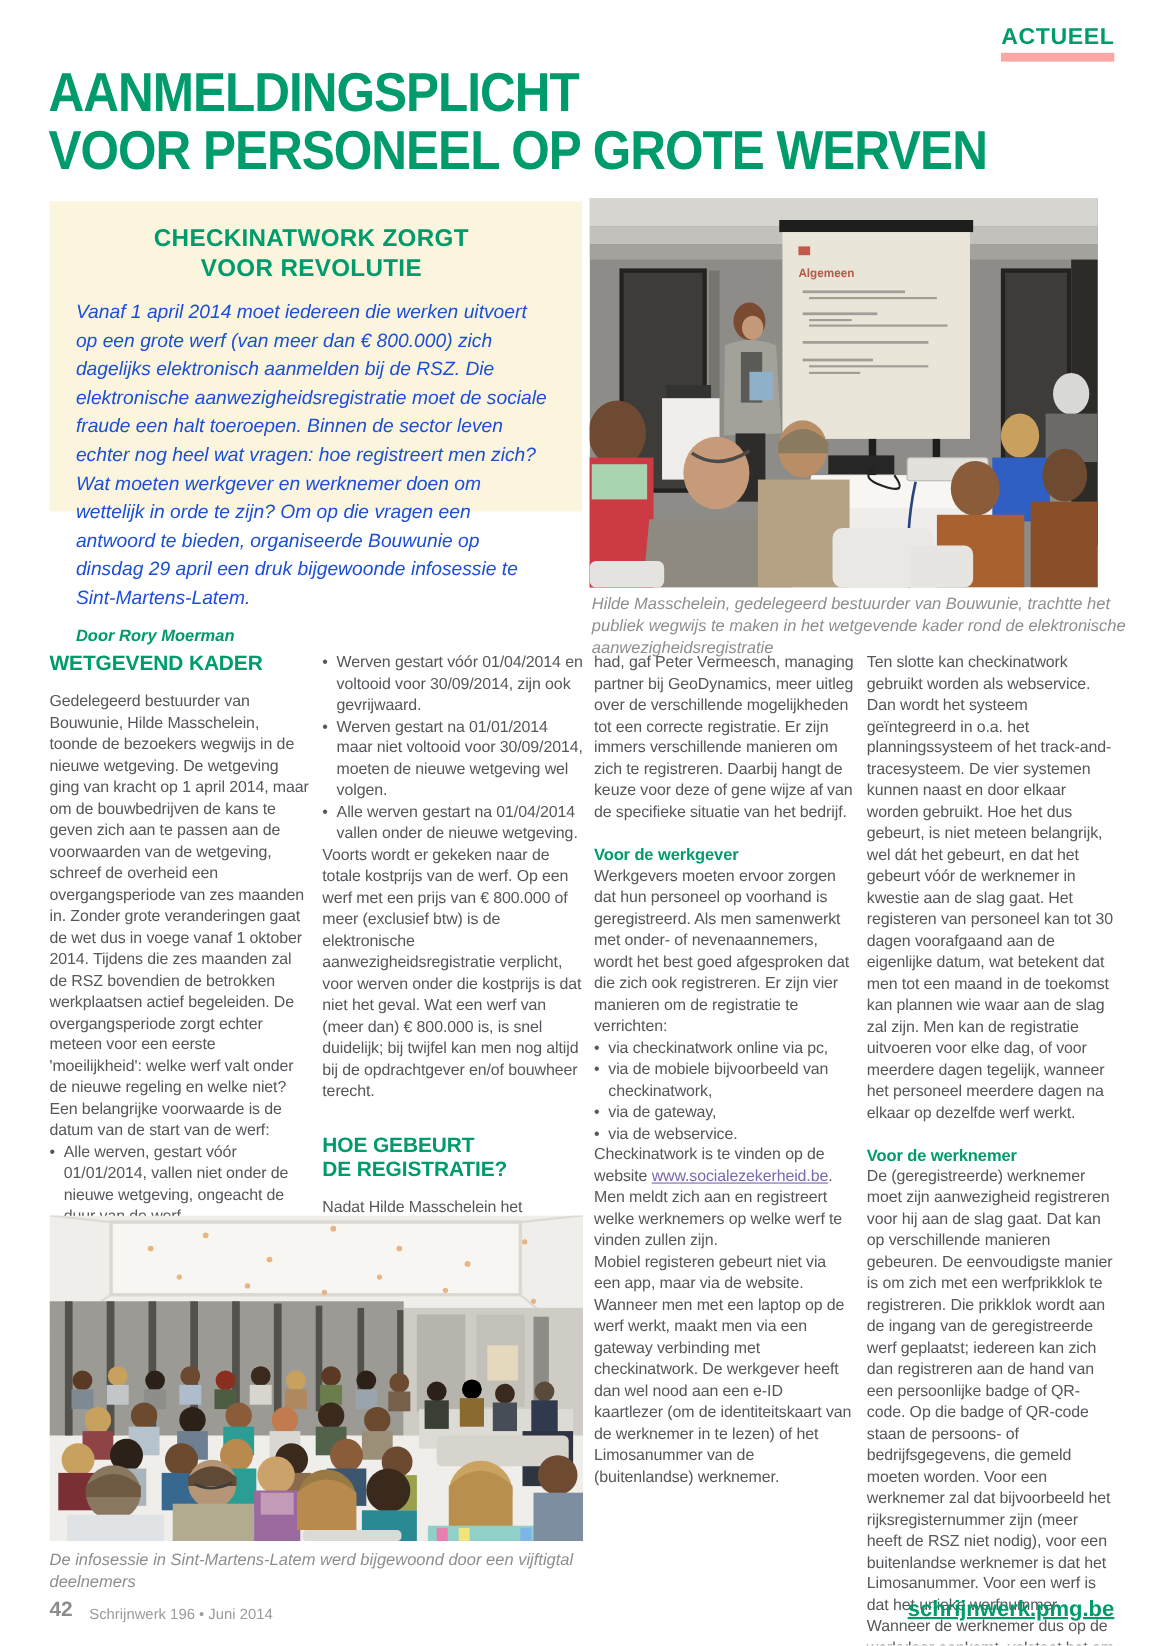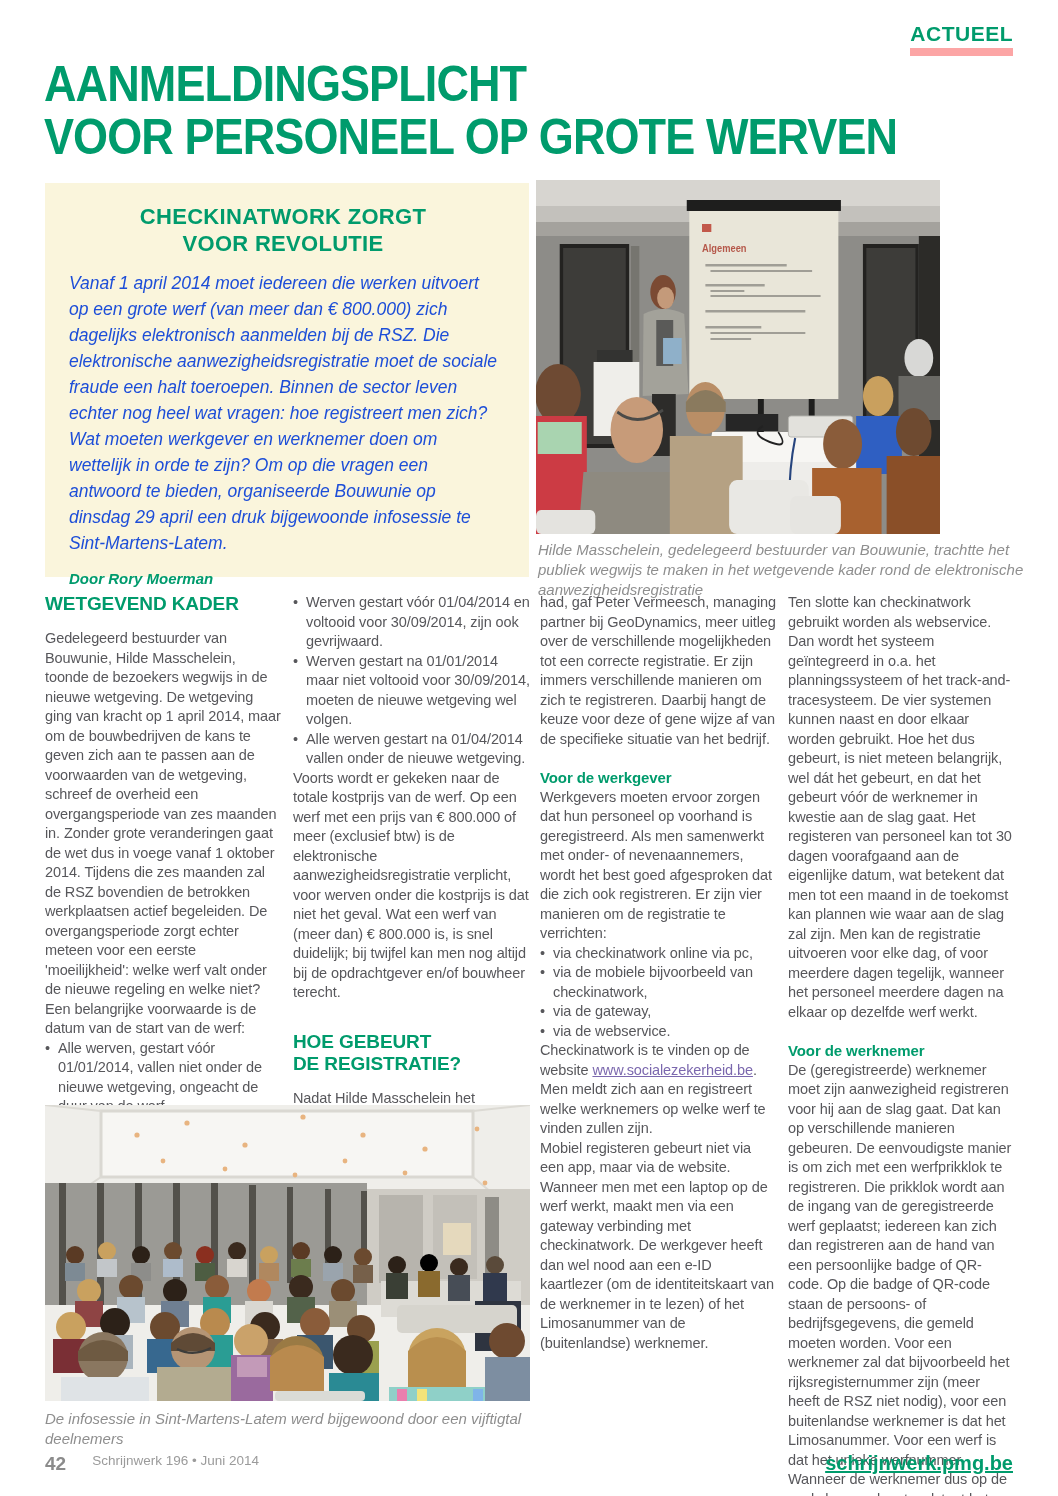--- a/index.html
+++ b/index.html
@@ -8,30 +8,30 @@
 
   
   .kicker{position:absolute;top:22px;right:45px;color:#009b6c;font-weight:bold;
           font-size:21px;letter-spacing:.5px;border-bottom:8px solid #fca5a5;padding-bottom:2px;}
   .title{position:absolute;left:44px;top:58px;color:#009b6c;font-weight:bold;
          font-size:50px;line-height:53px;letter-spacing:-1px;white-space:nowrap;
          transform:scaleX(.9);transform-origin:0 0;}
   .title span{display:block;}
 
   
-  .intro-box{position:absolute;left:45px;top:183px;width:484px;height:394px;
+  .intro-box{position:absolute;left:45px;top:183px;width:484px;height:282px;
              background:#faf5dc;box-sizing:border-box;padding:20px 32px 0 24px;}
   .intro-heading{color:#009b6c;font-weight:bold;font-size:22px;line-height:27px;
                  text-align:center;letter-spacing:.3px;}
   .intro-heading span{display:block;}
   .intro-body{margin-top:13px;font-style:italic;font-size:17.5px;line-height:26px;color:#1d4ed8;}
   .intro-byline{margin-top:14px;color:#009b6c;font-style:italic;font-weight:bold;font-size:15px;}
 
   
-  .photo-top{position:absolute;left:536px;top:180px;width:404px;height:354px;}
+  .photo-top{position:absolute;left:536px;top:180px;width:462px;height:354px;}
   .photo-bottom{position:absolute;left:45px;top:1105px;width:485px;height:296px;}
   .photo-top svg,.photo-bottom svg{display:block;width:100%;height:100%;}
   .caption{font-style:italic;font-size:15px;line-height:20px;color:#8e8e8e;}
   .caption-top{position:absolute;left:538px;top:540px;width:486px;}
   .caption-bottom{position:absolute;left:45px;top:1409px;width:490px;}
 
   
   .col{position:absolute;top:593px;width:238px;font-size:14.5px;line-height:19.5px;
        color:#57575b;letter-spacing:-0.1px;}
   .col1{left:45px;} .col2{left:293px;} .col3{left:540px;} .col4{left:788px;width:226px;}
@@ -41,21 +41,21 @@
   .col-heading span{display:block;}
   .subheading{color:#009b6c;font-weight:bold;font-size:15px;line-height:19.5px;margin-top:19px;}
   ul.bullets{margin:0;padding:0;list-style:none;}
   ul.bullets li{position:relative;padding-left:13px;}
   ul.bullets li::before{content:"\2022";position:absolute;left:0;top:0;}
   .weblink{color:#7b68ae;text-decoration:underline;}
 
   
   .footer{position:absolute;left:45px;right:45px;top:1452px;display:flex;
           justify-content:space-between;align-items:baseline;}
-  .footer-left{display:flex;align-items:flex-start;gap:26px;}
+  .footer-left{display:flex;align-items:flex-end;gap:15px;}
   .page-number{font-size:19px;font-weight:bold;color:#8b8b8b;}
   .issue{font-size:13.5px;color:#9b9b9b;}
   .site-link{font-size:20px;font-weight:bold;color:#009b6c;text-decoration:underline;}
 </style>
 </head>
 <body>
 
 <div class="page">
 
   <div class="kicker">ACTUEEL</div>

